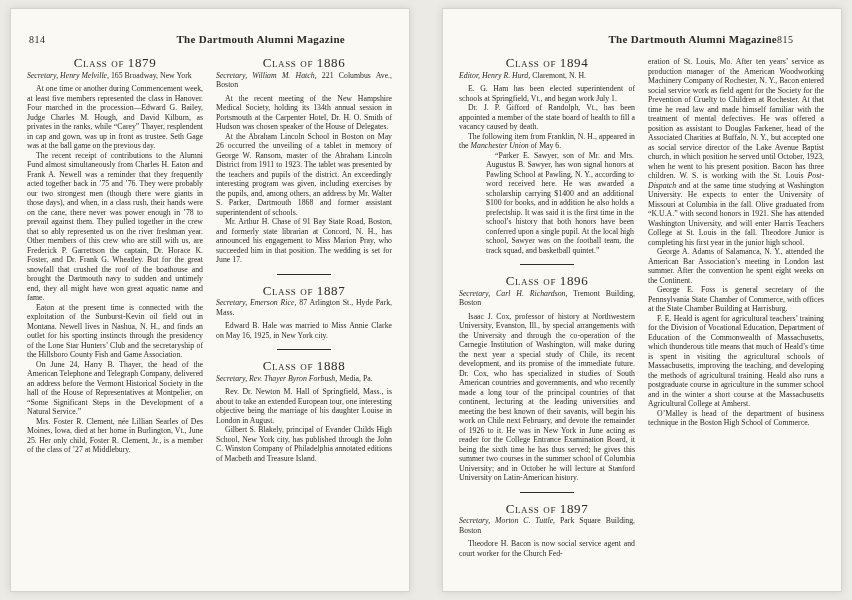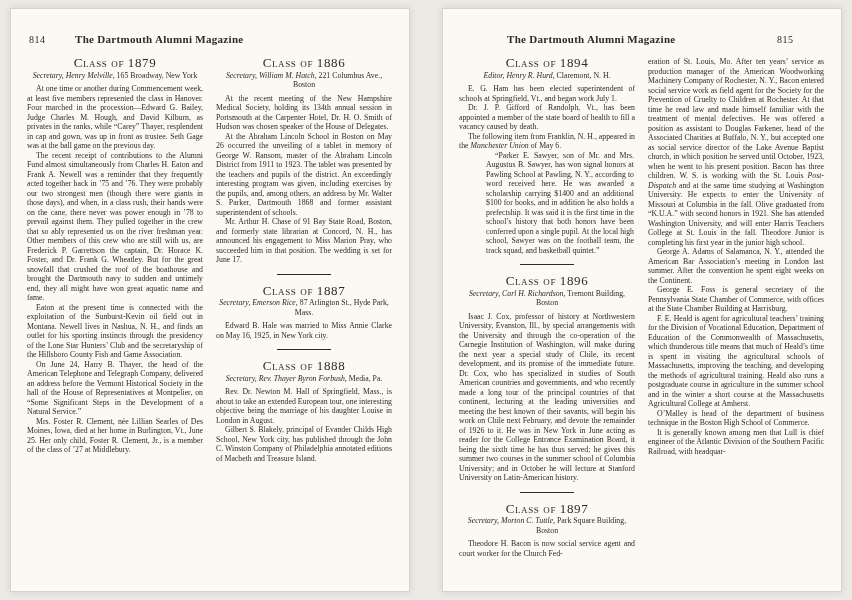--- a/index.html
+++ b/index.html
@@ -31,39 +31,38 @@
   }
   .page-header{
     display:flex;align-items:baseline;
     margin:0 2px 12px 2px;
   }
   .page-num{
     width:46px;font-size:10px;letter-spacing:0.5px;
   }
   .page-num.right{text-align:left;}
   .journal-title{
-    flex:1;text-align:left;
+    flex:1;text-align:right;
     font-weight:bold;font-size:11px;letter-spacing:0.3px;
   }
   .cols{display:flex;gap:13px;}
   .col{
     width:176px;
     font-size:7.8px;line-height:9.5px;
     text-align:justify;
   }
   .class-heading{
     text-align:center;
     font-variant:small-caps;
     font-size:13px;
     letter-spacing:0.6px;
     margin:11px 0 3px 0;
   }
   .col > .class-heading:first-child{margin-top:1px;}
   .byline{
-    text-align:center;
     margin:0 0 4px 0;
     line-height:9.5px;
   }
   .byline .it{font-style:italic;}
   .para{
     margin:0;
     text-indent:9px;
   }
   .para.cont{text-indent:0;}
   .para.quote{
@@ -138,18 +137,17 @@
           <div class="class-heading">Class of 1897</div>
           <div class="byline"><span class="it">Secretary, Morton C. Tuttle,</span><span> Park Square Building, Boston</span></div>
           <p class="para">Theodore H. Bacon is now social service agent and court worker for the Church Fed-</p>
         </div>
       <div class="col">
           <p class="para cont">eration of St. Louis, Mo. After ten years’ service as production manager of the American Woodworking Machinery Company of Rochester, N. Y., Bacon entered social service work as field agent for the Society for the Prevention of Cruelty to Children at Rochester. At that time he read law and made himself familiar with the treatment of mental defectives. He was offered a position as assistant to Douglas Farkener, head of the Associated Charities at Buffalo, N. Y., but accepted one as social service director of the Lake Avenue Baptist church, in which position he served until October, 1923, when he went to his present position. Bacon has three children. W. S. is working with the St. Louis <i>Post-Dispatch</i> and at the same time studying at Washington University. He expects to enter the University of Missouri at Columbia in the fall. Olive graduated from “K.U.A.” with second honors in 1921. She has attended Washington University, and will enter Harris Teachers College at St. Louis in the fall. Theodore Junior is completing his first year in the junior high school.</p>
           <p class="para">George A. Adams of Salamanca, N. Y., attended the American Bar Association’s meeting in London last summer. After the convention he spent eight weeks on the Continent.</p>
           <p class="para">George E. Foss is general secretary of the Pennsylvania State Chamber of Commerce, with offices at the State Chamber Building at Harrisburg.</p>
           <p class="para">F. E. Heald is agent for agricultural teachers’ training for the Division of Vocational Education, Department of Education of the Commonwealth of Massachusetts, which thunderous title means that much of Heald’s time is spent in visiting the agricultural schools of Massachusetts, improving the teaching, and developing the methods of agricultural training. Heald also runs a postgraduate course in agriculture in the summer school and in the winter a short course at the Massachusetts Agricultural College at Amherst.</p>
           <p class="para">O’Malley is head of the department of business technique in the Boston High School of Commerce.</p>
-          <p class="para">It is generally known among men that Lull is chief engineer of the Atlantic Division of the Southern Pacific Railroad, with headquar-</p>
         </div>
     </div>
   </div>
 
 </div>
 
 </body></html>

